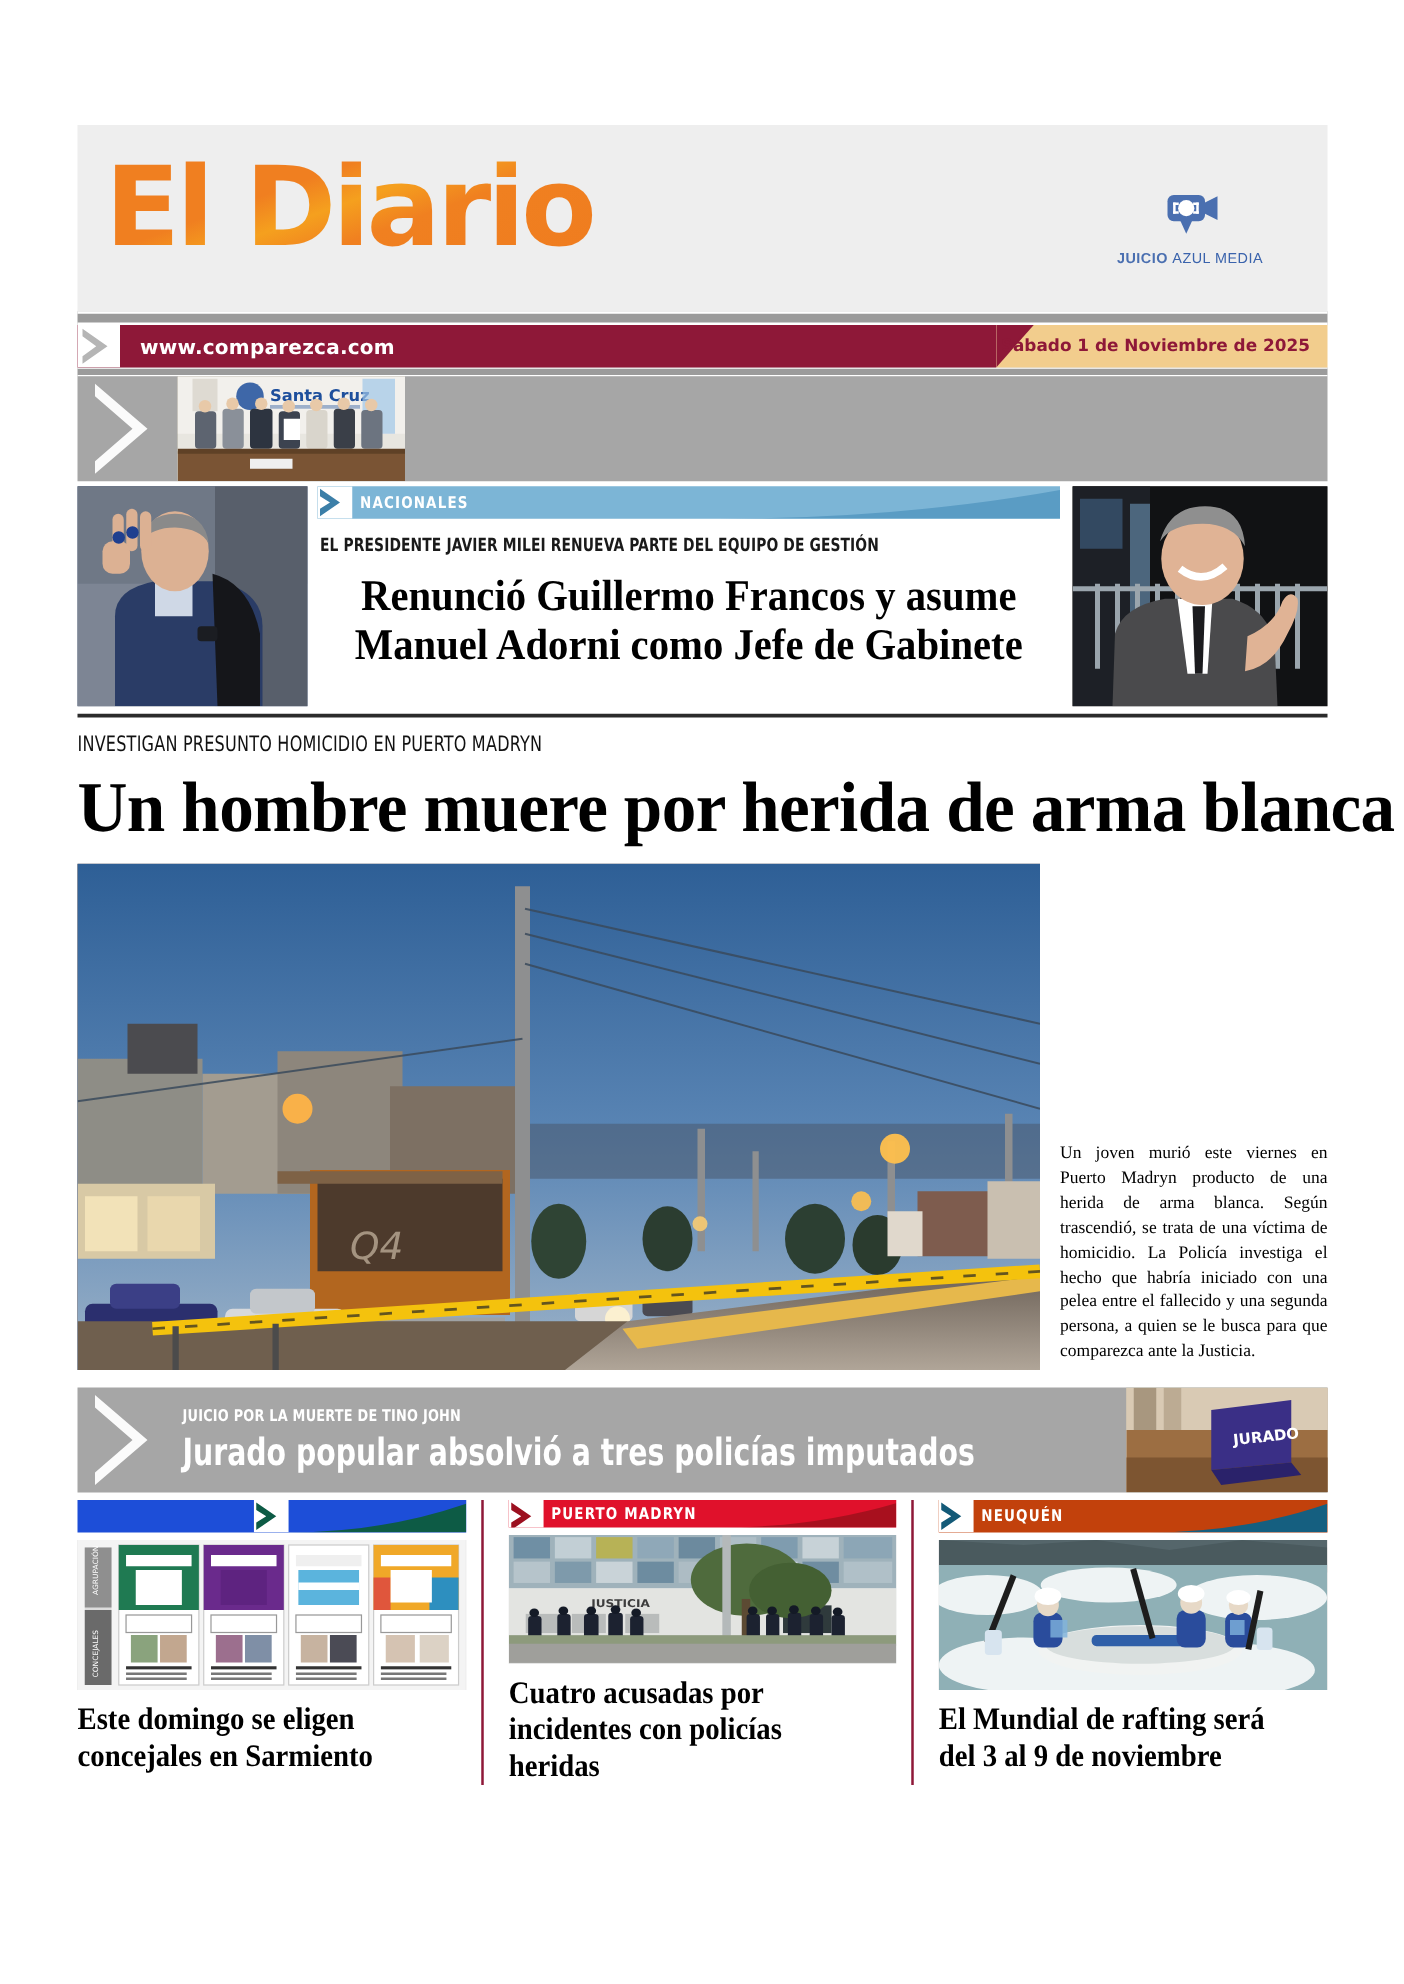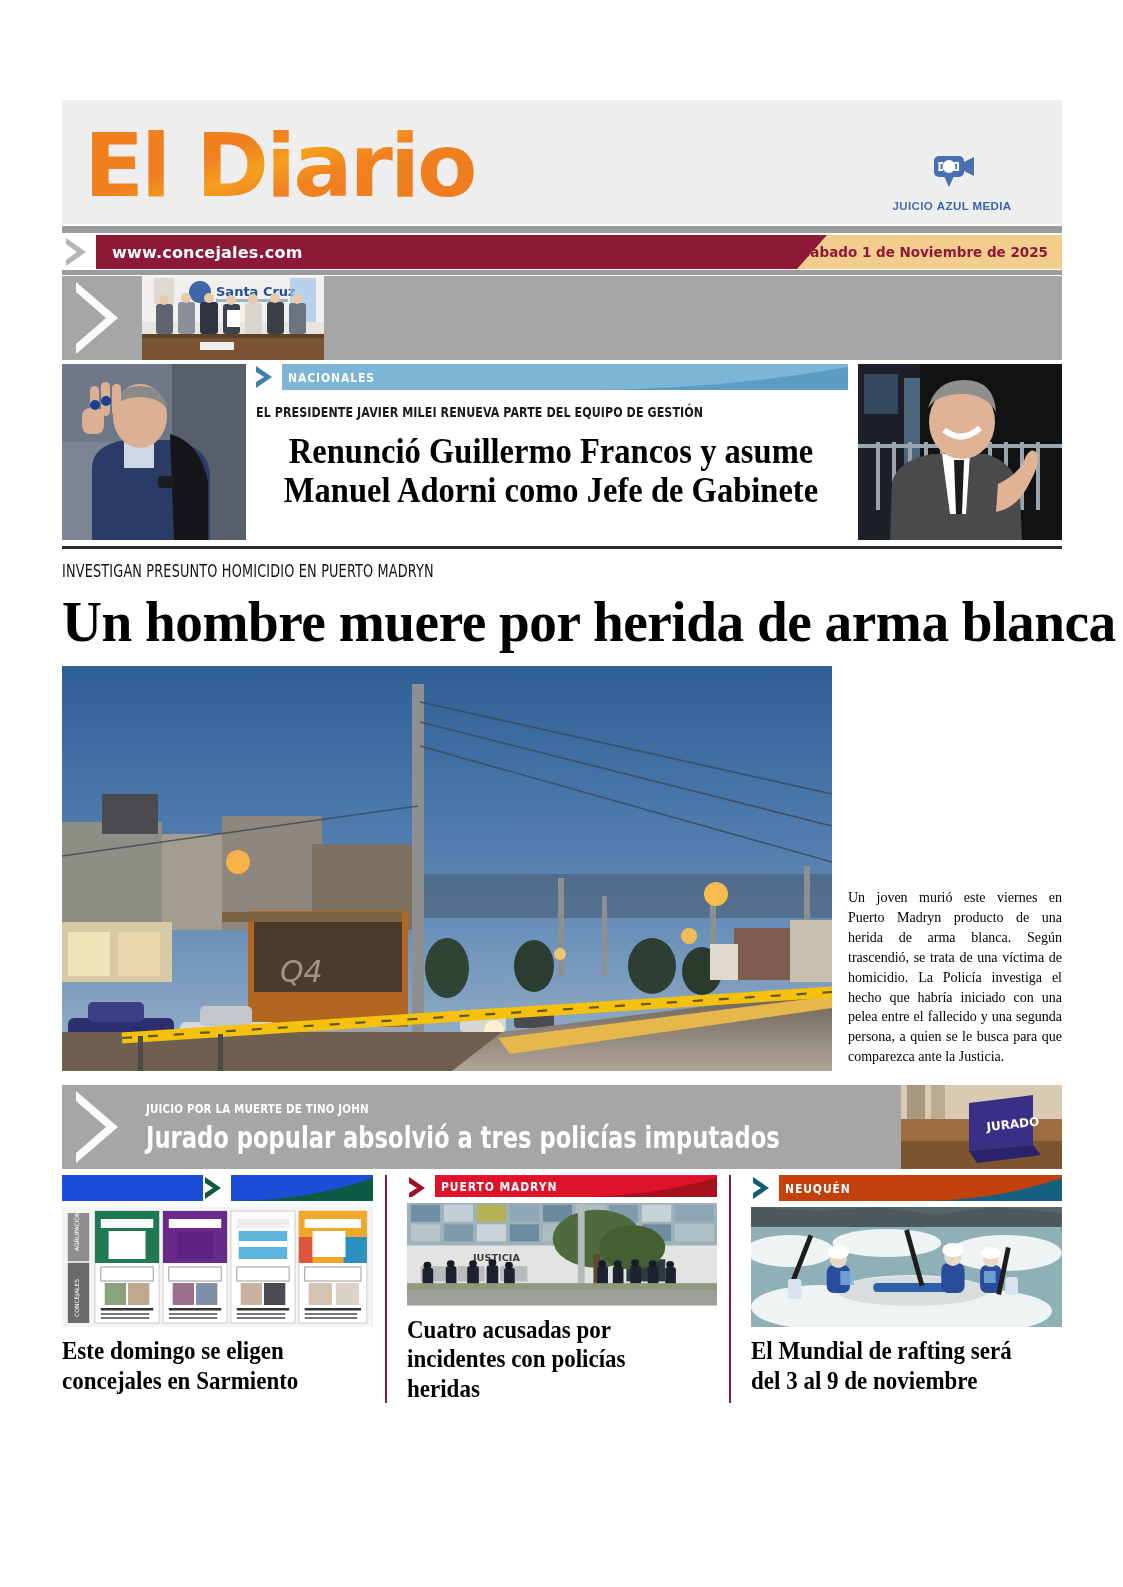--- a/index.html
+++ b/index.html
@@ -21,21 +21,21 @@
   .sheet {
     position: absolute;
     left: 62px; top: 100px;
     width: 1000px;
     height: 1380px;
   }
 
   
   .masthead {
     position: relative;
-    height: 124px;
+    height: 149px;
     background: #eeeeee;
     overflow: hidden;
   }
   .logo-wrap {
     position: absolute;
     left: 22px; top: 22px;
   }
   .logo-text {
     font-family: "DejaVu Sans", sans-serif;
     font-weight: bold;
@@ -55,21 +55,21 @@
     width: 140px;
   }
   .azul-icon { display:block; margin: 0 auto 4px auto; }
   .azul-label {
     font-size: 11.5px;
     letter-spacing: 0.4px;
     color: #4a6fb0;
     font-weight: 600;
     white-space: nowrap;
   }
-  .azul-label b { color: #3a63ac; font-weight: 700; }
+  .azul-label b { color: #3a63ac; font-weight: 400; }
 
   .grayrule {
     height: 7px;
     background: #9b9b9b;
     border-top: 2px solid #ffffff;
     border-bottom: 2px solid #ffffff;
   }
 
   
   .urlbar {
@@ -383,21 +383,21 @@
   <div class="grayrule"></div>
 
   <div class="urlbar">
     <div class="urlbar-left">
       <div class="arrow-chev">
         <svg width="34" height="34" viewBox="0 0 34 34">
           <rect width="34" height="34" fill="#ffffff"></rect>
           <path d="M4 3 L24 17 L4 31 L4 25 L15 17 L4 9 Z" fill="#b5b5b5"></path>
         </svg>
       </div>
-      <span class="url-text">www.concejales.com</span>
+      <span class="url-text">www.comparezca.com</span>
     </div>
     <div class="urlbar-right">
       <div class="notch">
         <svg width="42" height="34" viewBox="0 0 42 34" preserveAspectRatio="none">
           <path d="M0 0 L30 0 L0 34 Z" fill="#8e1838"></path>
         </svg>
       </div>
       <span class="date-text">Sábado 1 de Noviembre de 2025</span>
     </div>
   </div>

